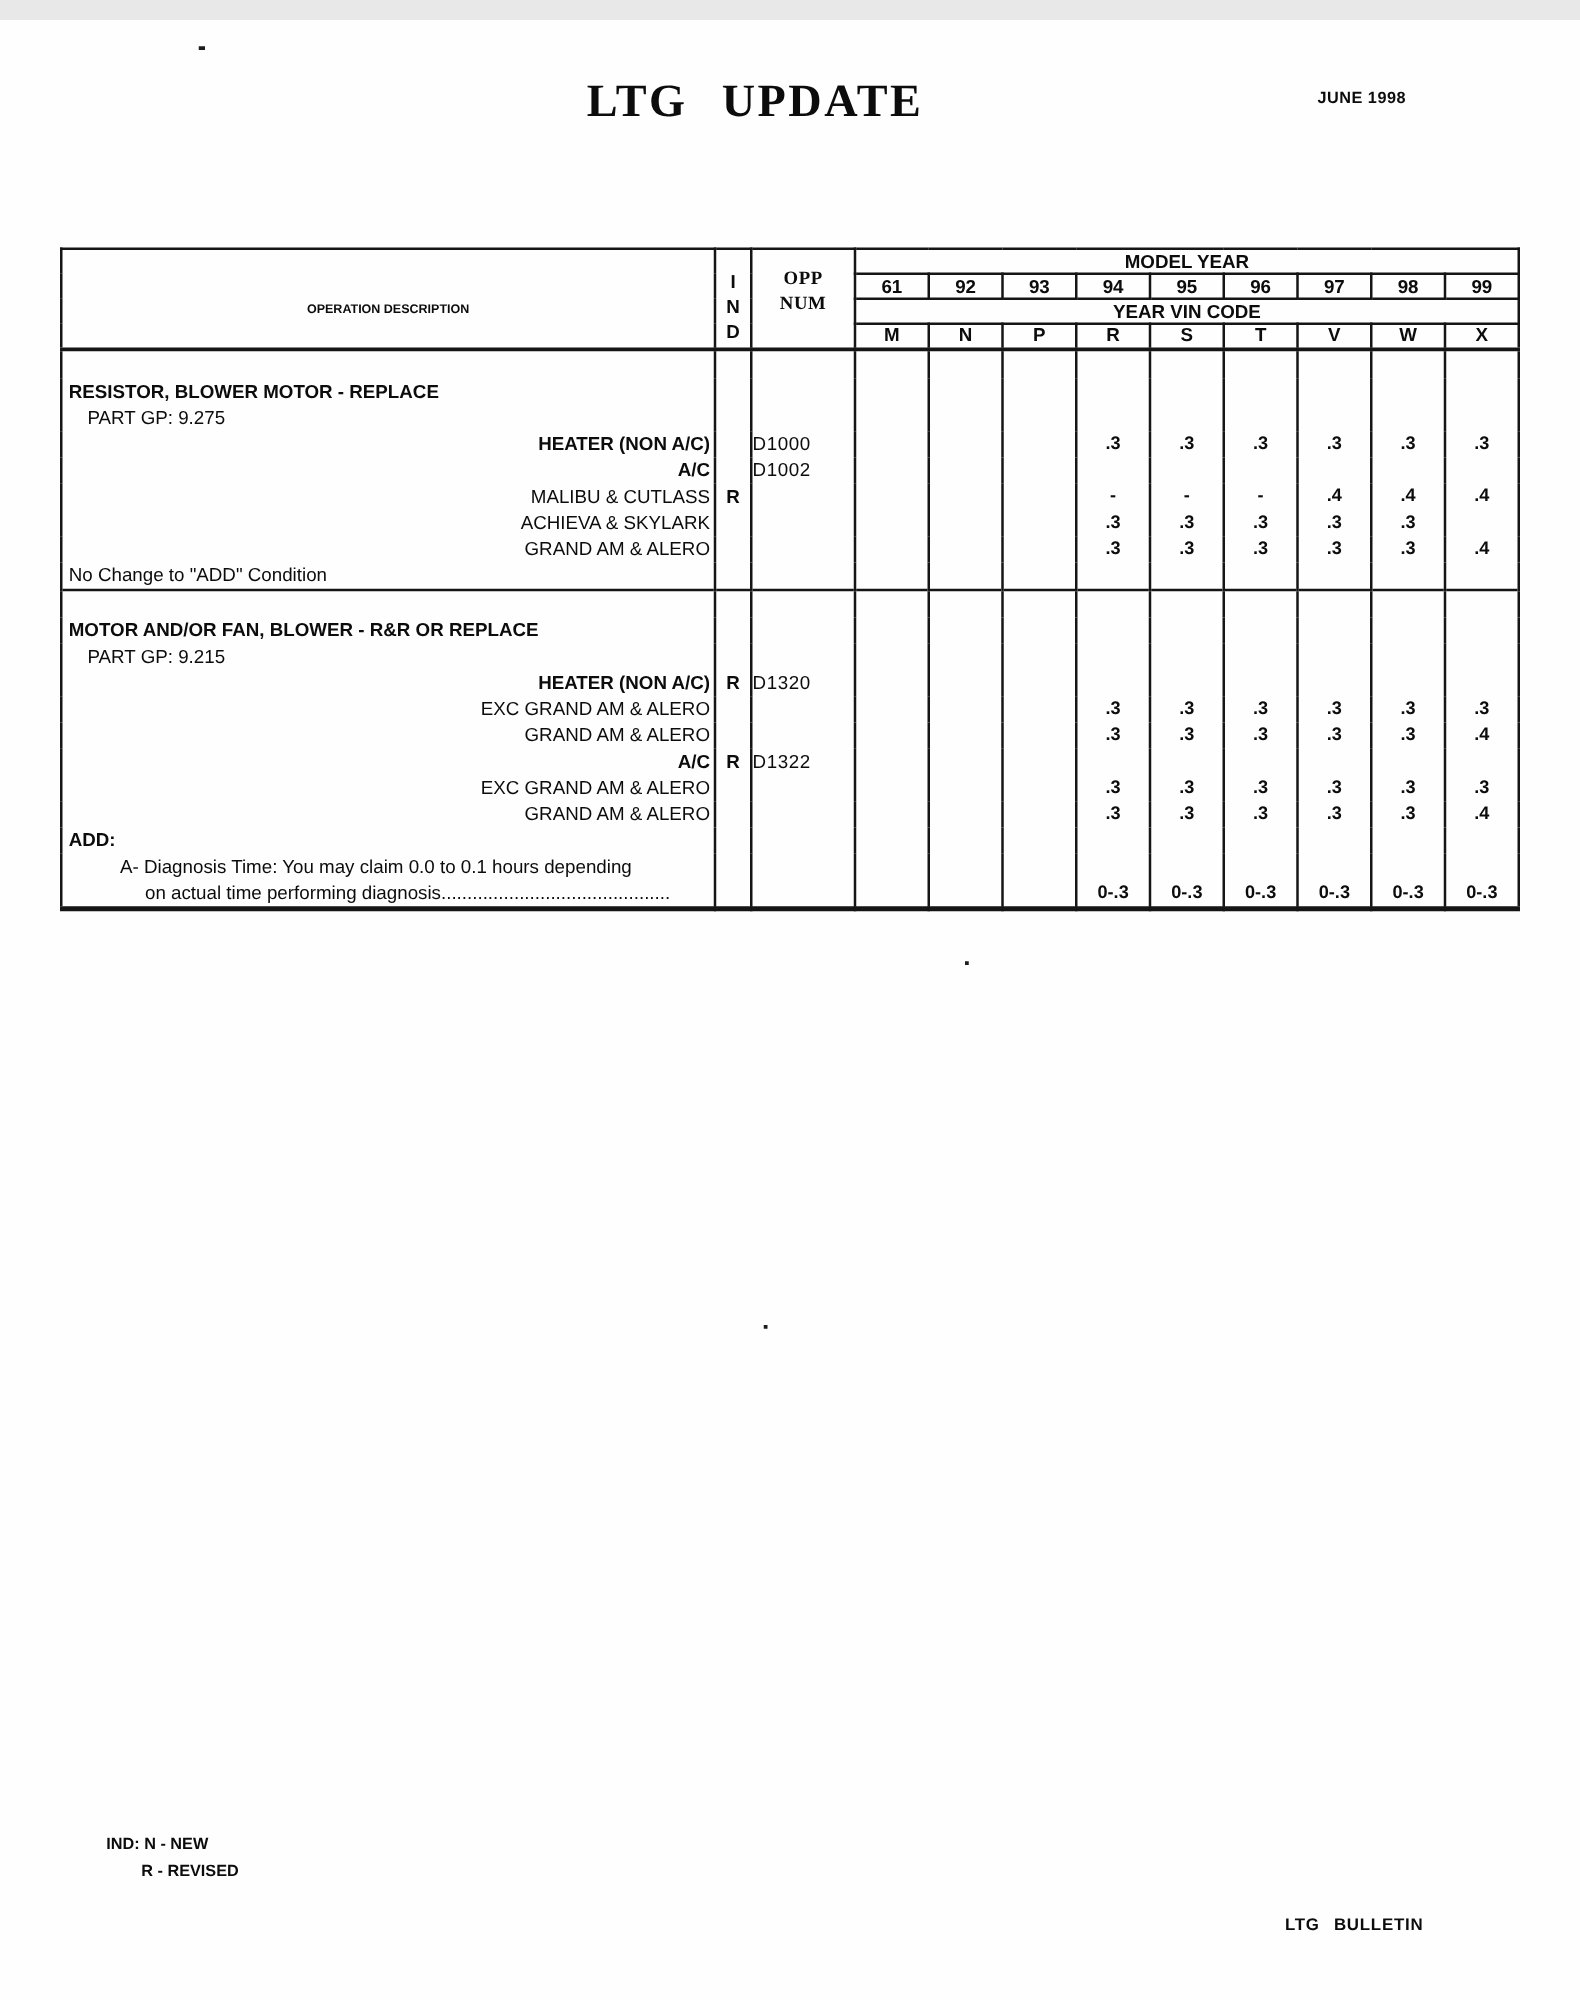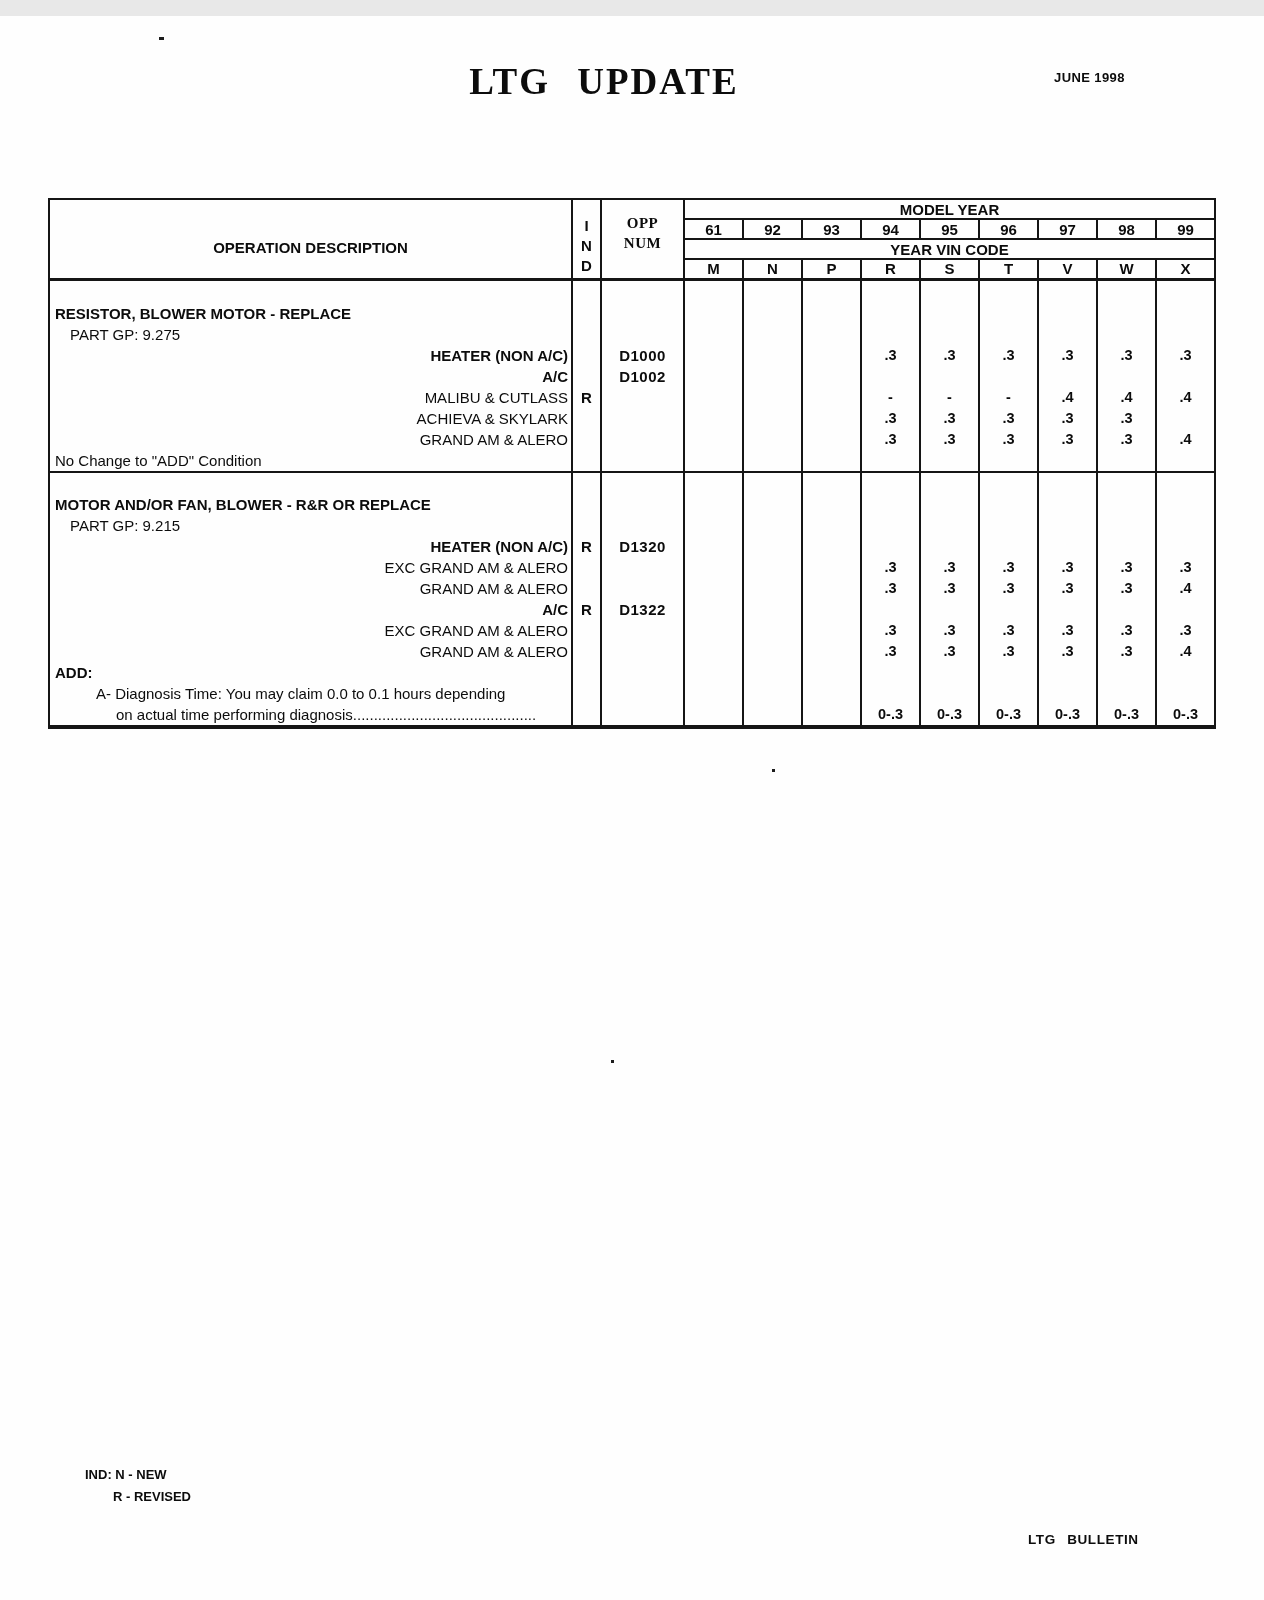--- a/index.html
+++ b/index.html
@@ -27,21 +27,21 @@
     position:absolute; top:182px; left:48px;
     border-collapse:collapse; table-layout:fixed;
     border:2px solid #151515; border-bottom-width:4px;
     font-size:15px;
   }
   table.ltg td { padding:0; overflow:hidden; white-space:nowrap; }
 
   thead { border-bottom:3px solid #151515; }
   thead td { border:2px solid #151515; font-weight:bold; text-align:center; }
   thead tr { height:20px; }
-  .hdr-desc { vertical-align:middle; padding-top:18px !important; font-size:15px; }
+  .hdr-desc { vertical-align:middle; padding-top:18px !important; font-size:10px; }
   .hdr-ind  { vertical-align:bottom; padding-bottom:2px !important; }
   .hdr-ind span { display:block; line-height:20px; }
   .hdr-opp  { vertical-align:middle; padding-bottom:12px !important;font-family:Liberation Serif, serif; }
   .hdr-opp span { display:block; line-height:20px; letter-spacing:0.5px; }
 
   tbody td {
     border-left:2px solid #151515; border-right:2px solid #151515;
     line-height:21px; height:21px;
   }
   tbody tr { height:21px; }
@@ -49,21 +49,21 @@
   tbody[data-section="1"] tr.blank { height:14px; }
   tbody[data-section="1"] { border-top:2px solid #151515; }
 
   td.desc.al { text-align:left;  padding-left:5px; }
   td.desc.ar { text-align:right; padding-right:3px; }
   td.desc.i1 { padding-left:20px; }
   td.desc.i2 { padding-left:46px; }
   td.desc.i3 { padding-left:66px; }
   .b { font-weight:bold; }
   td.indc { text-align:center; font-weight:bold; }
-  td.oppc { text-align:center; font-weight:bold; letter-spacing:0.5px; }
+  td.oppc { text-align:left; font-weight:normal; letter-spacing:0.5px; }
   td.val  { text-align:center; font-weight:bold; font-size:14.5px; }
 
   
   .foot-left {
     position:absolute; left:85px; top:1448px;
     font-size:13px; font-weight:bold; line-height:22px;
   }
   .foot-left .l2 { padding-left:28px; }
   .foot-right {
     position:absolute; left:1028px; top:1516px;

